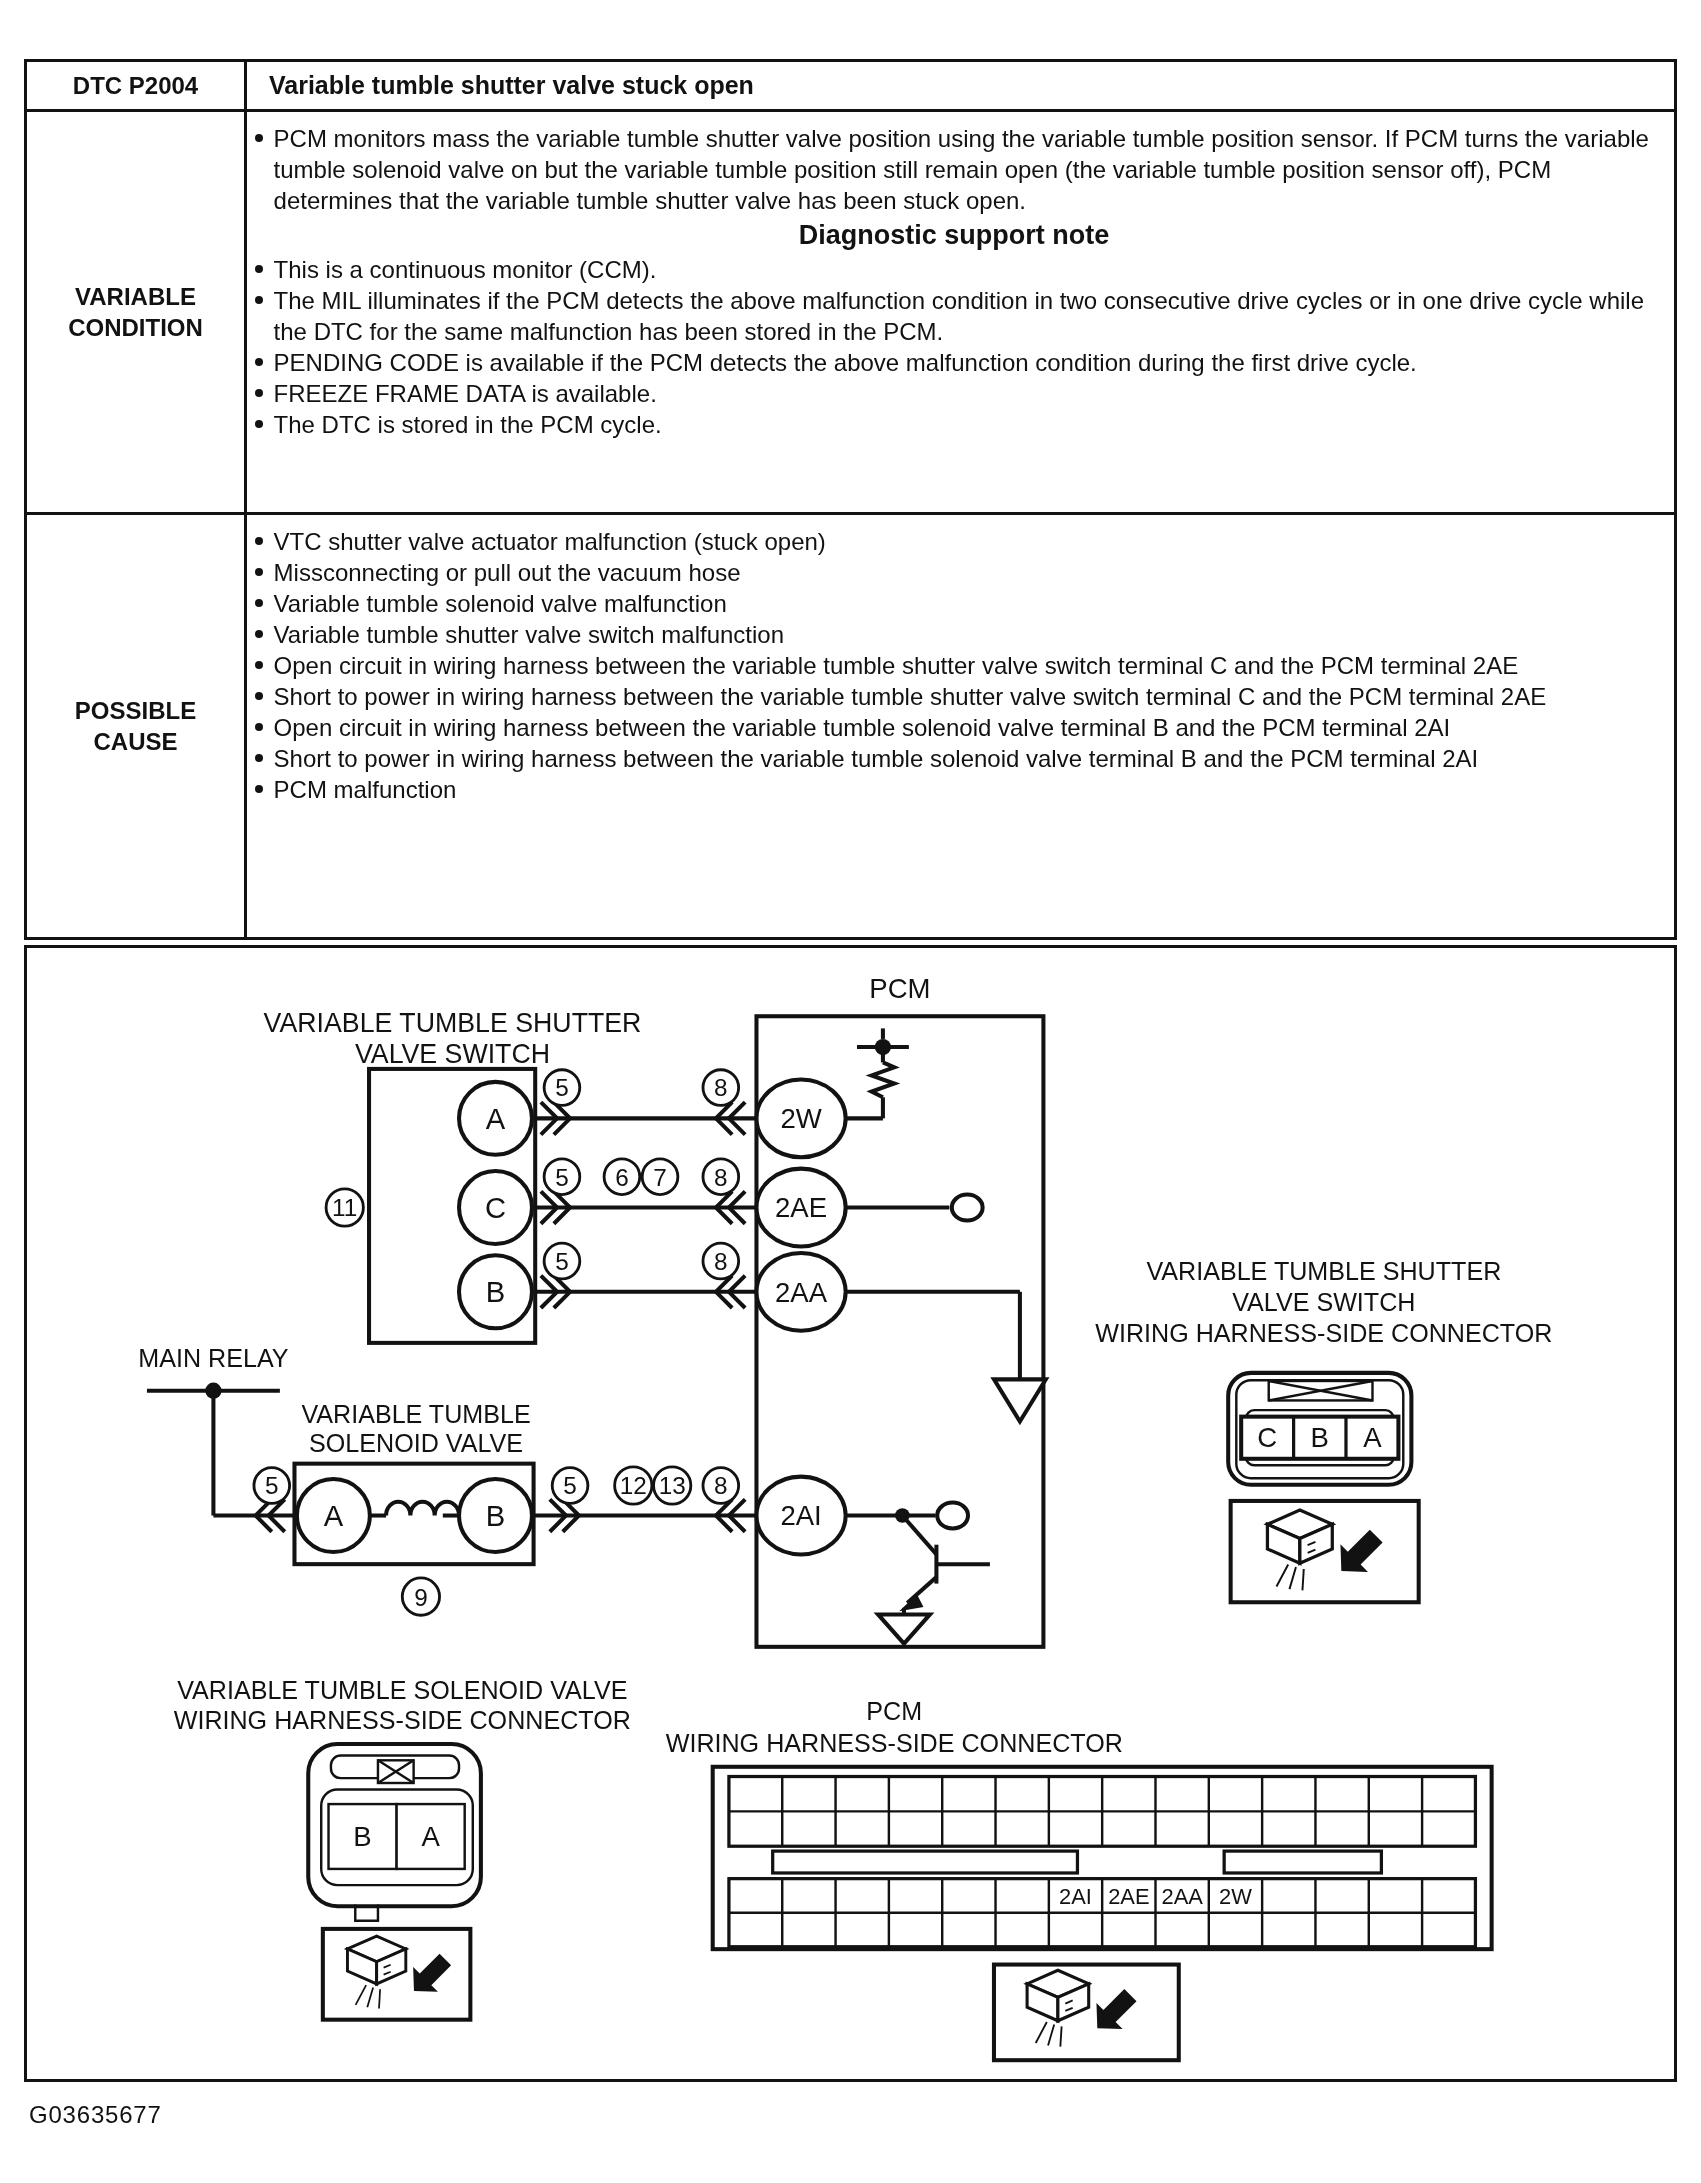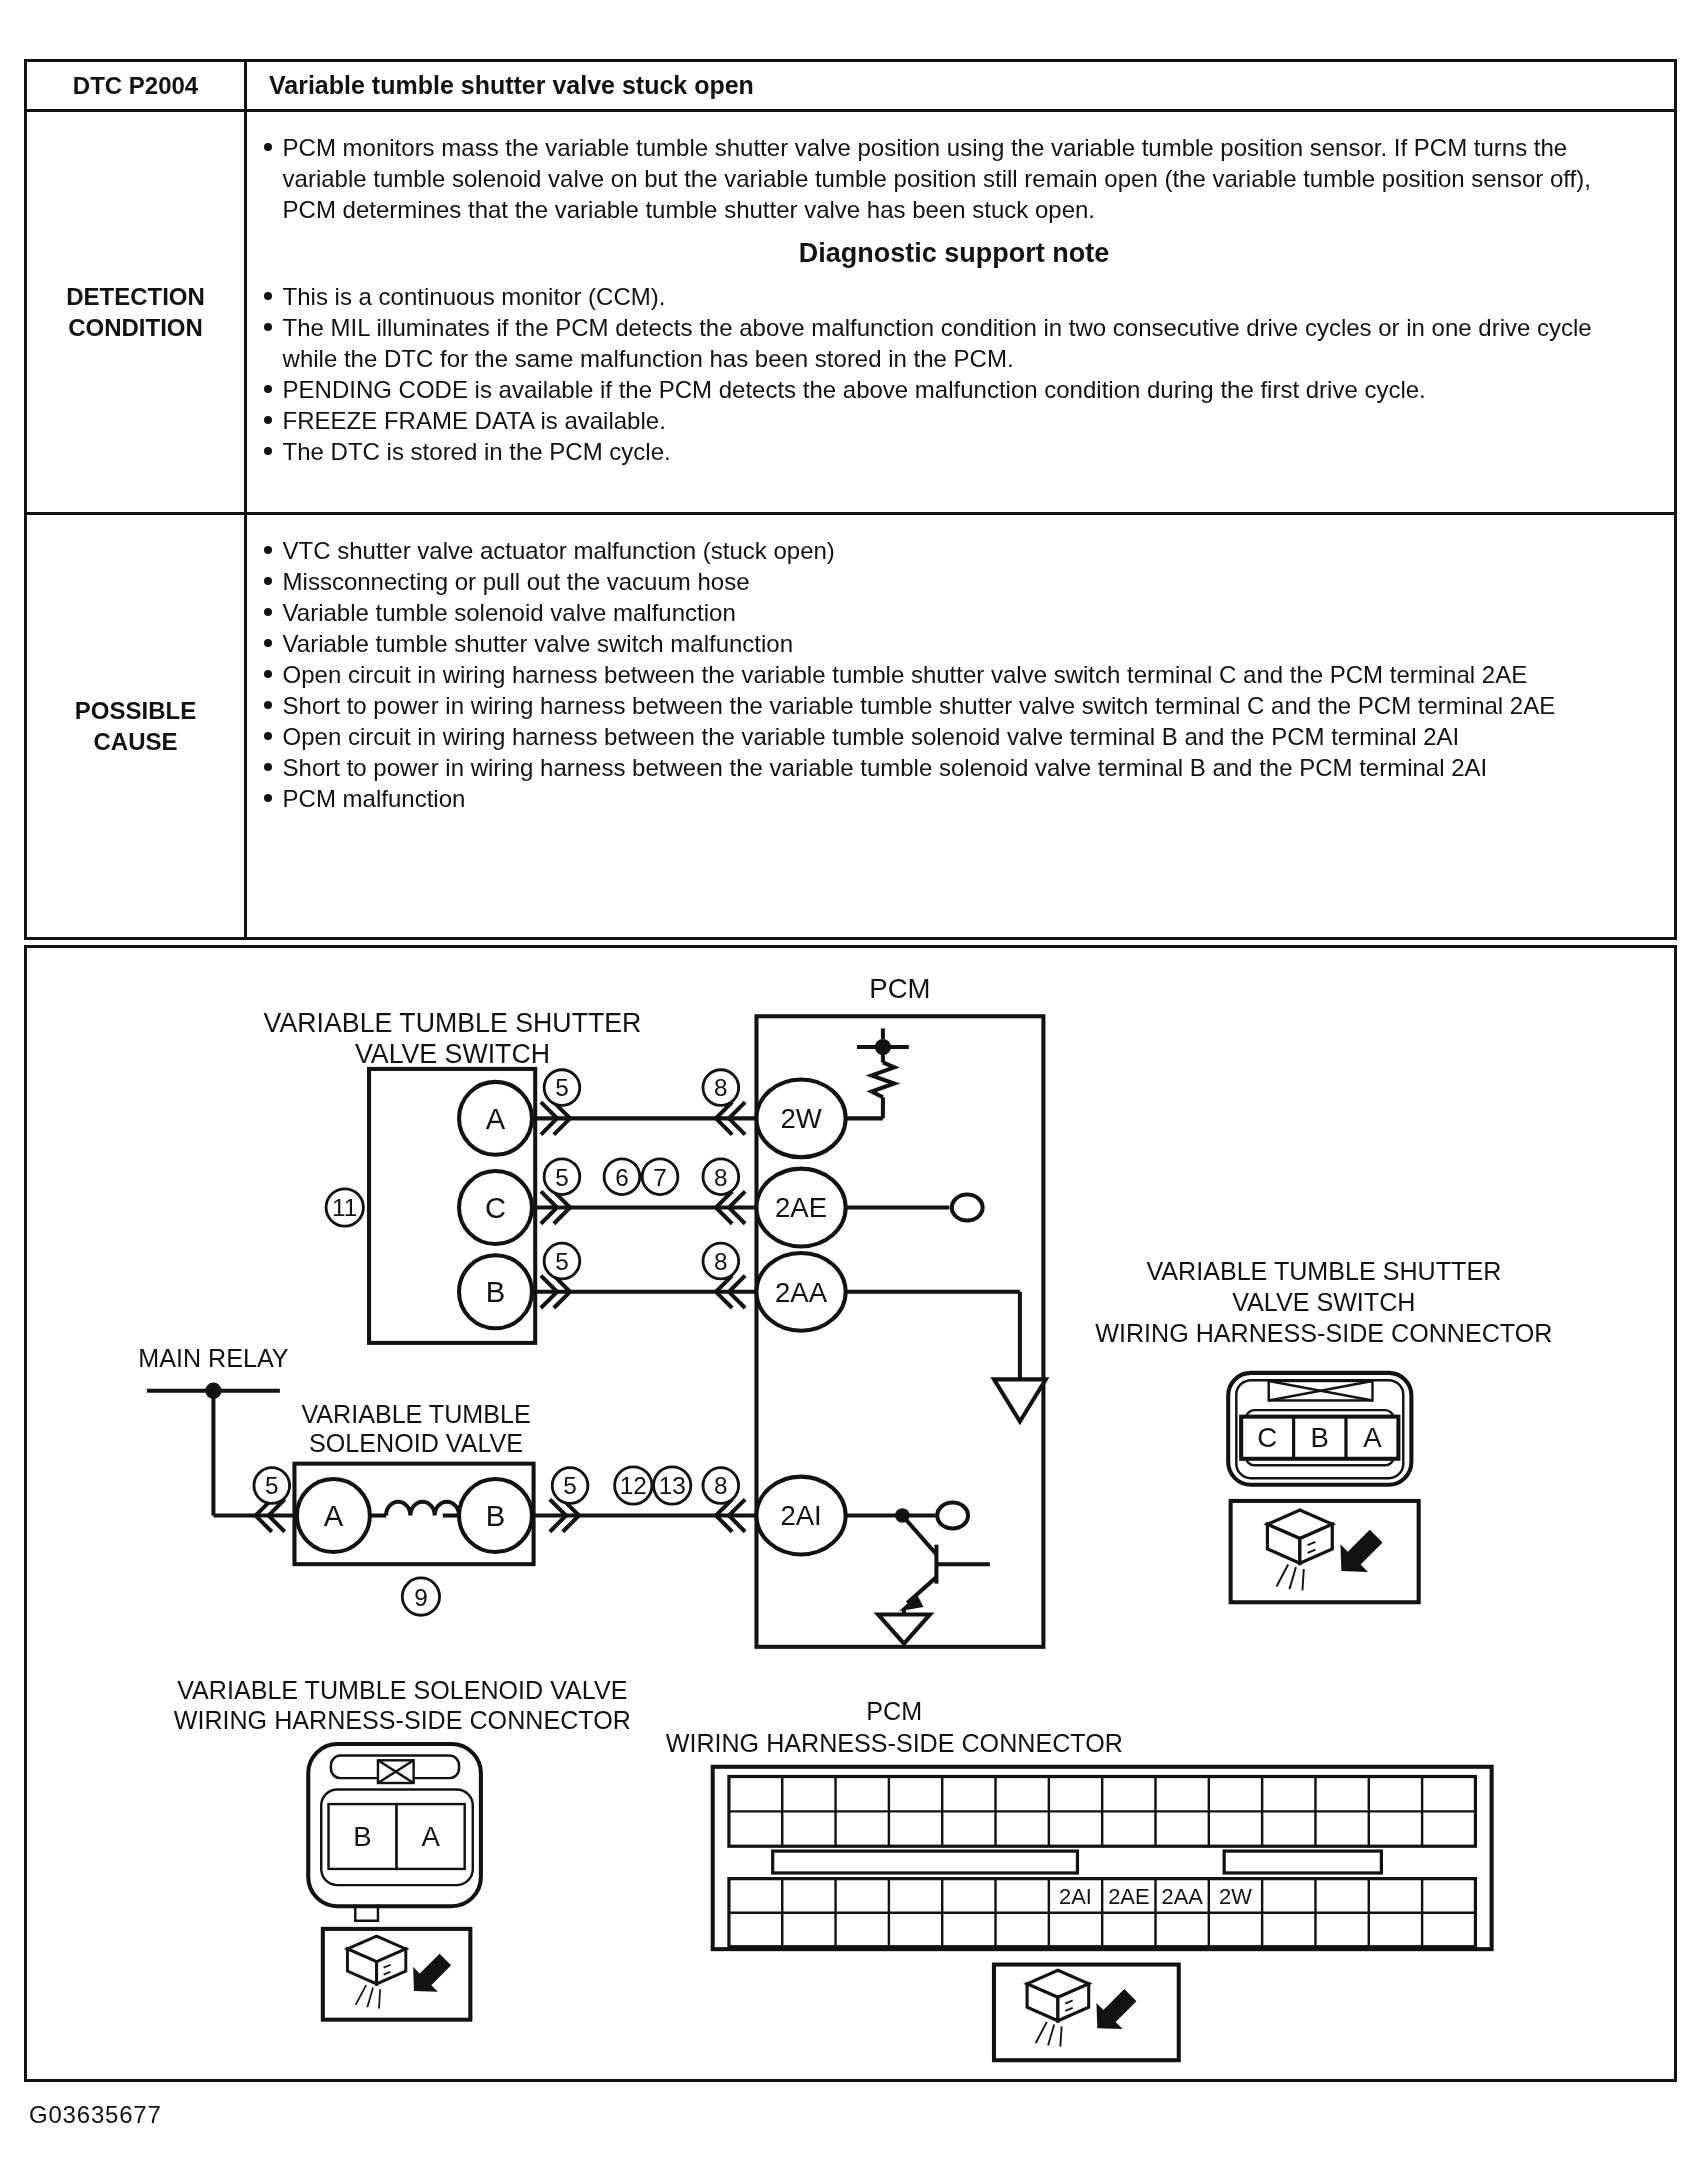--- a/index.html
+++ b/index.html
@@ -14,21 +14,21 @@
     border:3.2px solid #121212;
   }
   .cell{box-sizing:border-box;}
   .c-left{border-right:3.2px solid #121212;}
   .r2,.r3{border-top:3.2px solid #121212;}
   .code-cell{display:flex;align-items:center;justify-content:center;font-weight:bold;font-size:24px;}
   .title-cell{display:flex;align-items:center;padding-left:22px;font-weight:bold;font-size:25px;}
   .row-label{display:flex;flex-direction:column;align-items:center;justify-content:center;
     font-weight:bold;font-size:24px;line-height:31px;text-align:center;}
   .content-cell{padding:9px 14.6px 0 1.6px;font-size:24px;line-height:31px;}
-  ul.bullets{margin:11px;padding:0;list-style:none;}
+  ul.bullets{margin:2px;padding:0;list-style:none;}
   ul.bullets li{position:relative;padding-left:23px;}
   ul.bullets li::before{content:"";position:absolute;left:4px;top:11.3px;width:8px;height:8px;
     border-radius:50%;background:#121212;}
   .subhead{font-weight:bold;font-size:27px;line-height:34px;margin:0.8px 0 0.8px 0;text-align:center;}
   .diagram{position:absolute;left:24px;top:945px;width:1647px;height:1131px;border:3.2px solid #121212;}
   .figcode{position:absolute;left:29px;top:2101px;font-size:24px;letter-spacing:0.8px;}
   
   svg text{fill:#121212;font-family:"Liberation Sans",sans-serif;}
   .ln{stroke:#121212;stroke-width:5;fill:none;}
   .ln3{stroke:#121212;stroke-width:3;fill:none;}
@@ -48,21 +48,21 @@
   .gline2{stroke:#121212;stroke-width:3;fill:none;}
 </style>
 </head>
 <body>
 
 <div class="dtc-table">
   <div class="cell c-left code-cell">DTC P2004</div>
   <div class="cell title-cell">Variable tumble shutter valve stuck open</div>
 
   <div class="cell c-left r2 row-label">
-    <span>DETECTION</span>
+    <span>VARIABLE</span>
     <span>CONDITION</span>
   </div>
   <div class="cell r2 content-cell">
     <ul class="bullets">
       <li>PCM monitors mass the variable tumble shutter valve position using the variable tumble position sensor. If PCM turns the variable tumble solenoid valve on but the variable tumble position still remain open (the variable tumble position sensor off), PCM determines that the variable tumble shutter valve has been stuck open.</li>
     </ul>
     <div class="subhead">Diagnostic support note</div>
     <ul class="bullets">
       <li>This is a continuous monitor (CCM).</li>
       <li>The MIL illuminates if the PCM detects the above malfunction condition in two consecutive drive cycles or in one drive cycle while the DTC for the same malfunction has been stored in the PCM.</li>

